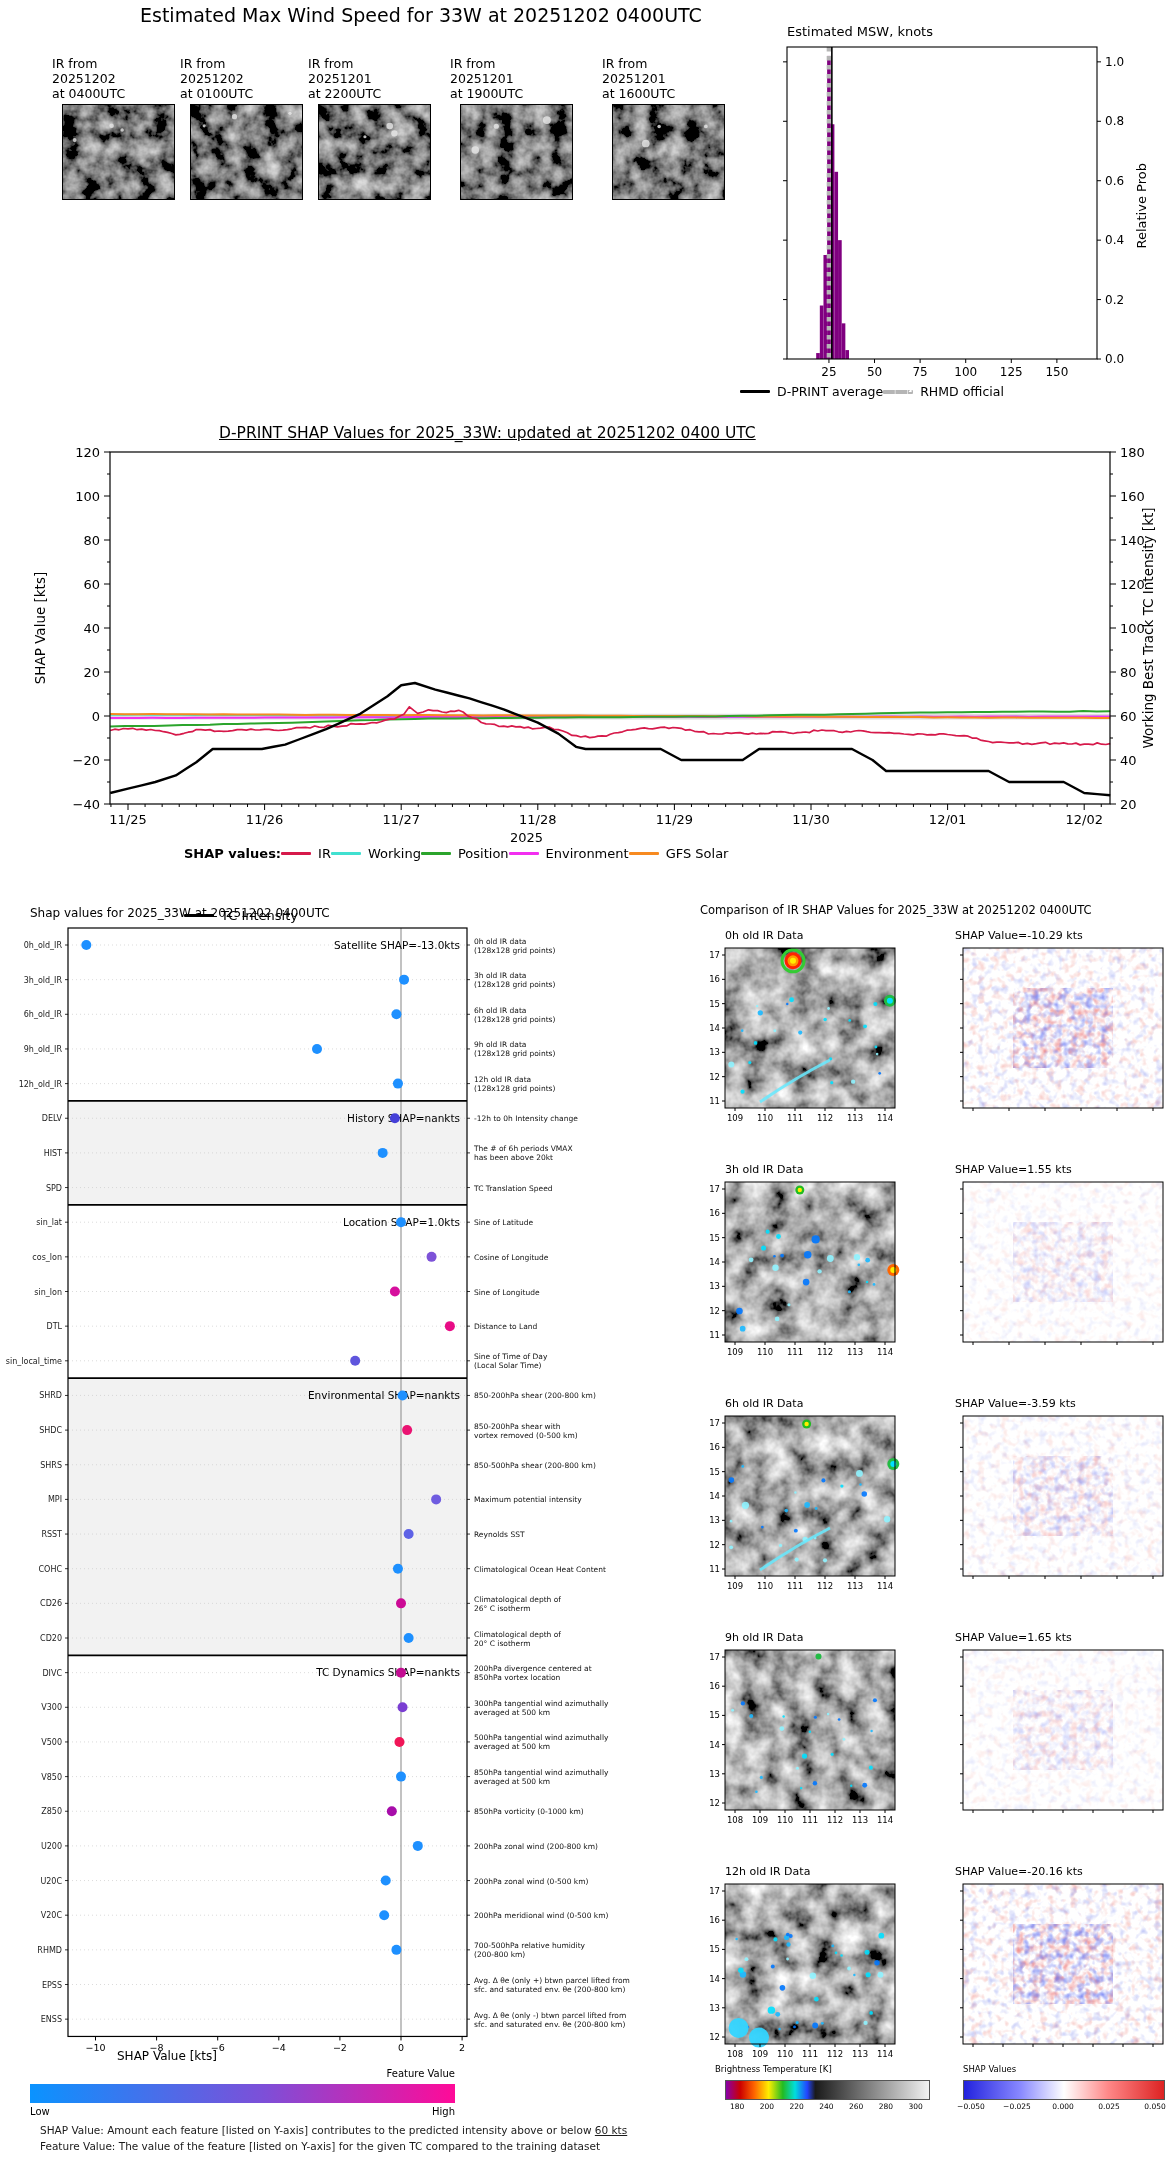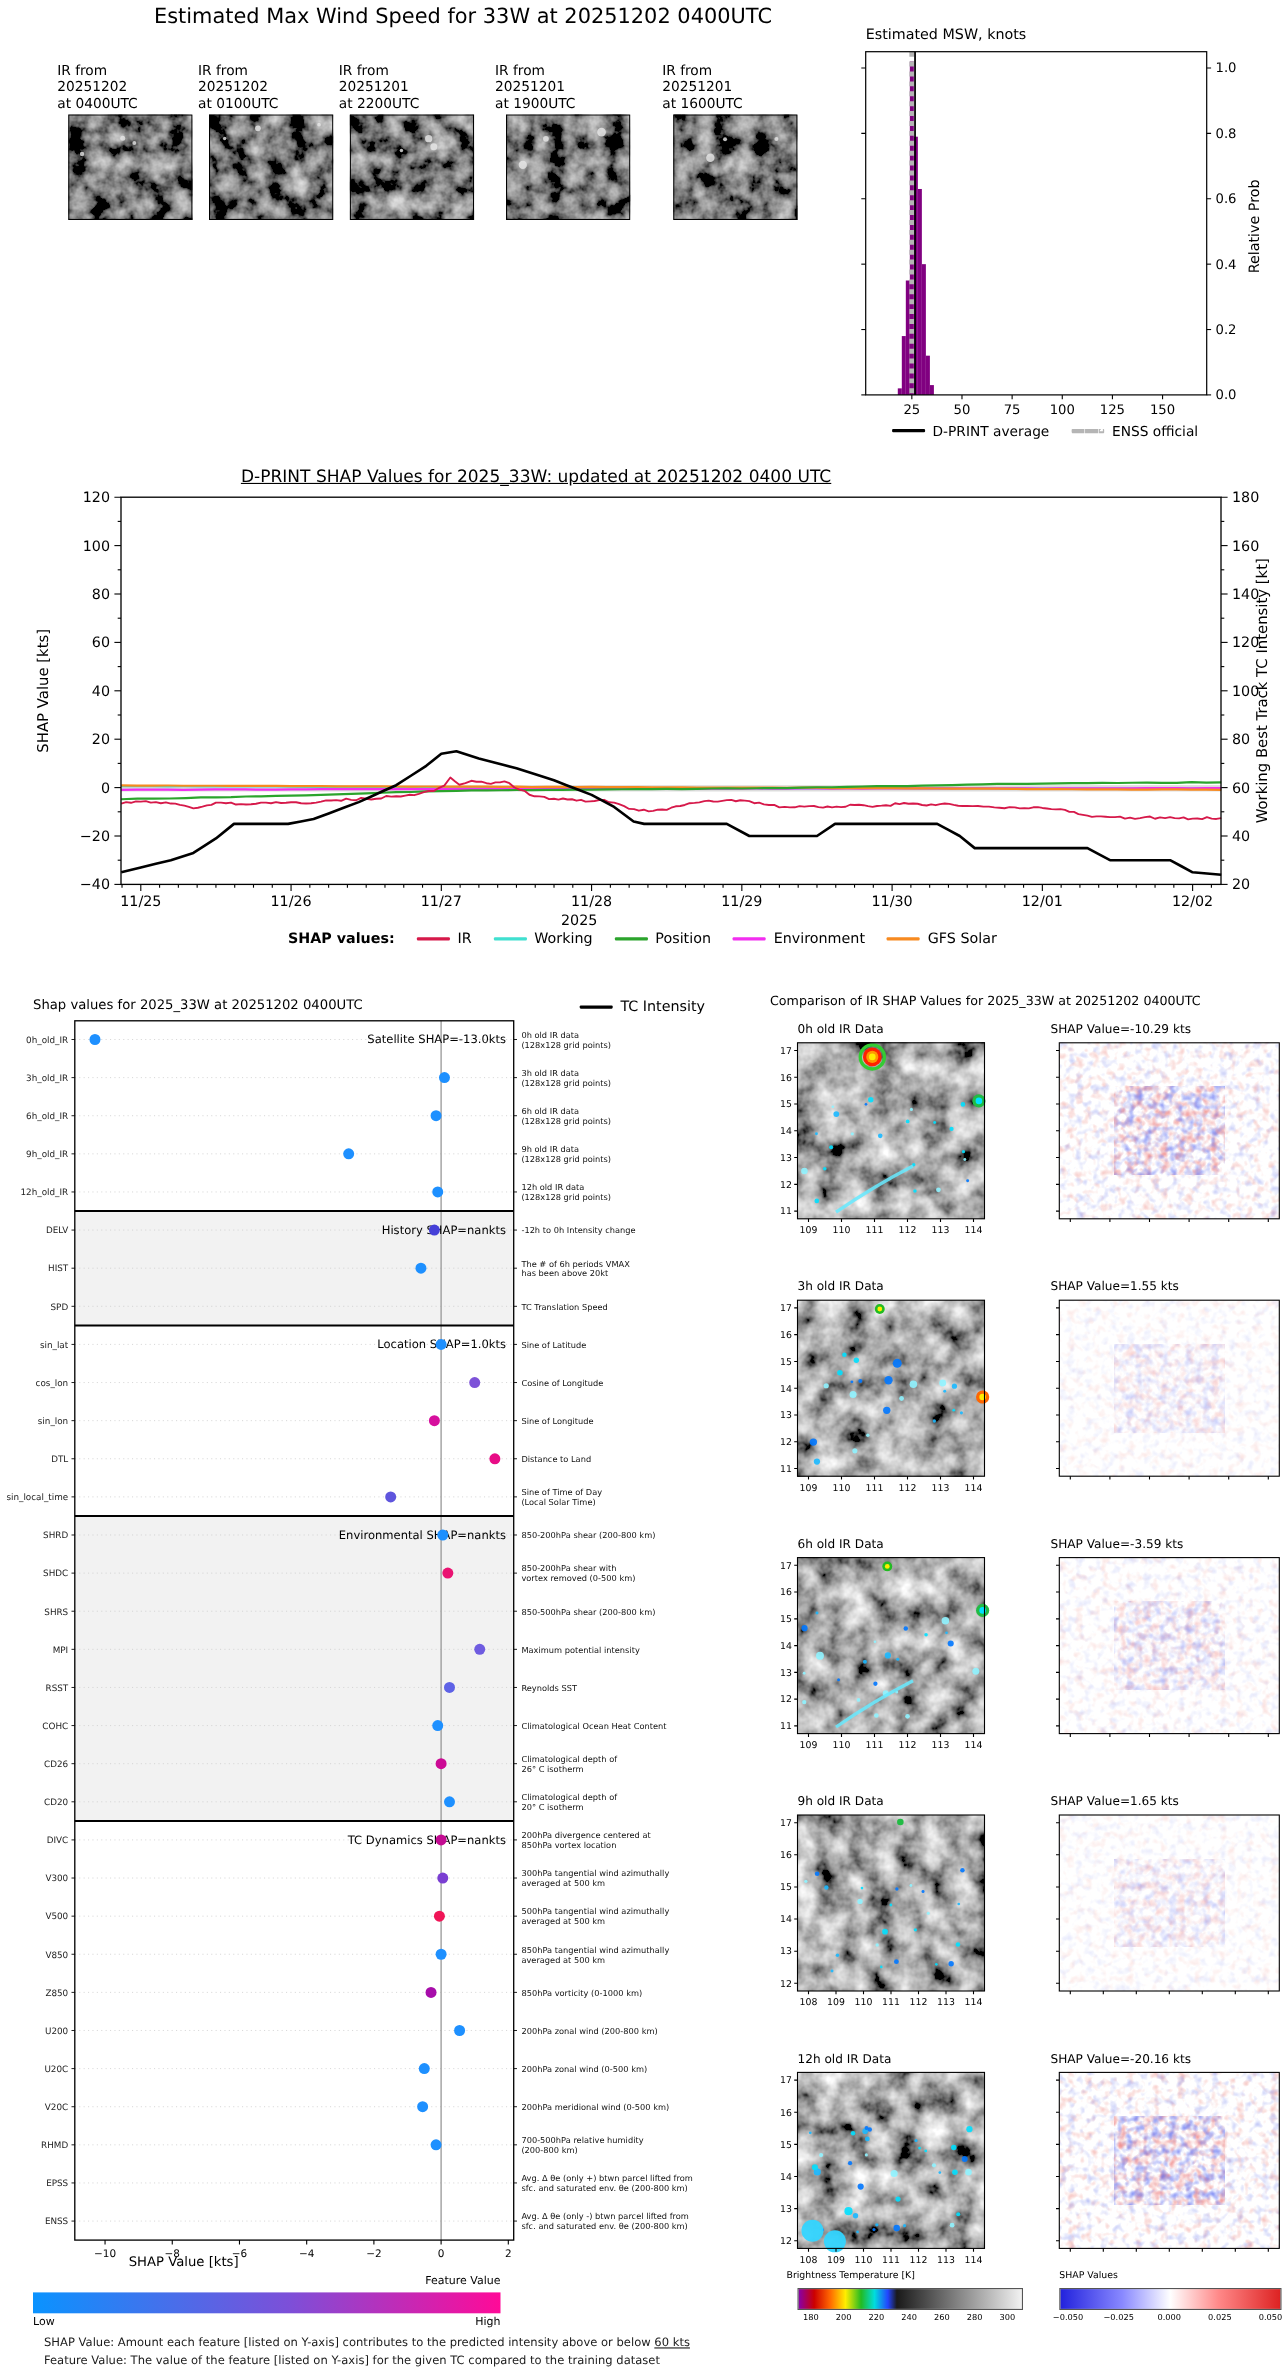--- a/index.html
+++ b/index.html
@@ -2,21 +2,21 @@
 <html><head>
 <meta charset="utf-8">
 <style>
   html,body{margin:0;padding:0;background:#fff;}
   #root{position:relative;width:1168px;height:2158px;background:#fff;overflow:hidden;
         font-family:"DejaVu Sans","Liberation Sans",sans-serif;color:#000;}
   .abs{position:absolute;}
   .ctr{text-align:left;}
   svg{font-family:"DejaVu Sans","Liberation Sans",sans-serif;display:block;}
   .swatch{display:inline-block;width:30px;height:3px;border-radius:1px;vertical-align:middle;margin-right:7px;}
-  .legrow{display:flex;align-items:center;justify-content:center;gap:20px;font-size:13px;}
+  .legrow{display:flex;align-items:center;font-size:13px;}
   .legitem{display:flex;align-items:center;}
   .vlab{white-space:nowrap;transform:rotate(-90deg);transform-origin:center center;}
   .cbarticks span{position:absolute;transform:translateX(-50%);font-size:7.5px;}
   .foot{font-size:10.5px;color:#1a1a1a;}
 </style>
 </head>
 <body>
 
 <div id="root">
 
@@ -52,21 +52,21 @@
 
   <div class="abs ctr" style="left:787px;top:24px;width:312px;font-size:13px;">Estimated MSW, knots</div>
   <div class="abs vlab" style="left:1096px;top:196px;width:90px;font-size:13px;">Relative Prob</div>
   <div class="abs legrow" style="left:740px;top:384px;width:420px;font-size:12.5px;">
     <span class="legitem">
       <span class="swatch" style="background:#000;height:2.5px;"></span>
       <span>D-PRINT average</span>
     </span>
     <span class="legitem">
       <span class="swatch" style="height:0;border-top:4px dashed #b5b5b5;"></span>
-      <span>ENSS official</span>
+      <span>RHMD official</span>
     </span>
   </div>
 
   <div class="abs ctr" style="left:219px;top:424px;width:800px;font-size:15.5px;text-decoration:underline;">D-PRINT SHAP Values for 2025_33W: updated at 20251202 0400 UTC</div>
   <div class="abs vlab" style="left:-40px;top:620px;width:160px;font-size:13.5px;text-align:center;">SHAP Value [kts]</div>
   <div class="abs vlab" style="left:1008px;top:620px;width:280px;font-size:13.5px;text-align:center;">Working Best Track TC Intensity [kt]</div>
   <div class="abs ctr" style="left:510px;top:830px;width:200px;font-size:13px;">2025</div>
   <div class="abs legrow" id="ts-legend-1" style="left:184px;top:846px;width:800px;">
     <span style="font-weight:700;">SHAP values:</span>
   <span class="legitem">

